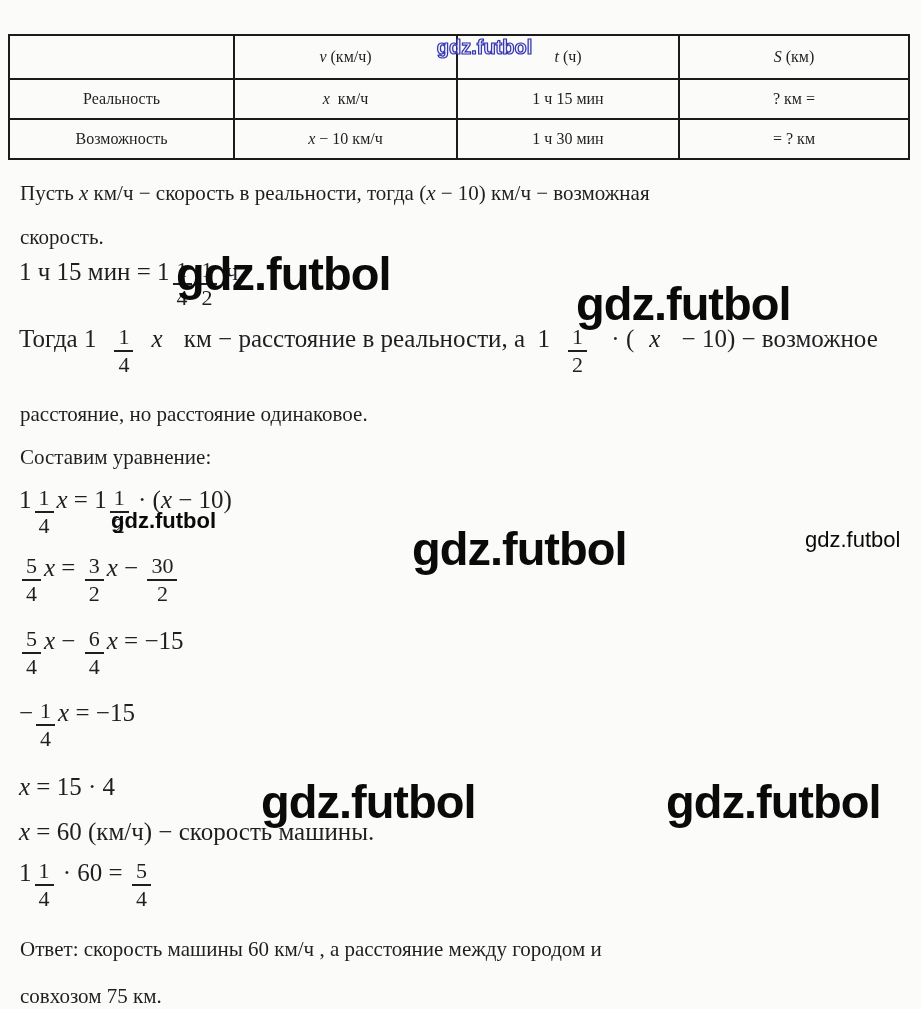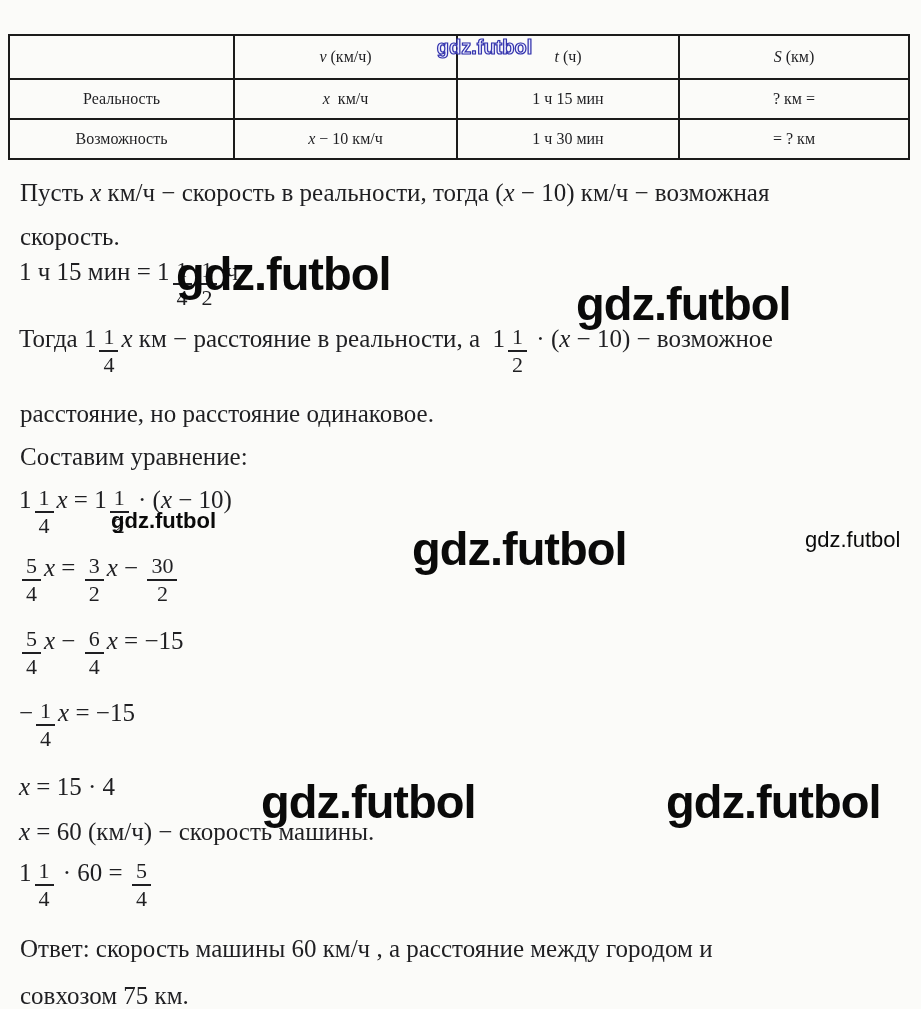--- a/index.html
+++ b/index.html
@@ -54,21 +54,21 @@
     padding:0;
     white-space:pre;
   }
   table.motion th{height:42px;}
   table.motion td{height:38px;margin-top:40px;}
   .mvar{font-style:italic;font-family:"Liberation Serif",serif;}
 
   
   .tline{
     margin-left:20px;
-    font-size:25px;
+    font-size:21px;
     height:38px;
     line-height:38px;
     white-space:pre;
   }
   .tline span{white-space:pre;}
 
   
   .eq{
     display:flex;
     align-items:flex-start;
@@ -84,21 +84,21 @@
     font-size:22px;
     line-height:24px;
   }
   .frac .num{padding:0 4px 1px;border-bottom:2px solid #1f1f22;}
   .frac .den{padding-top:1px;}
 
   
   .l-p1a{margin-top:14px;}
   .l-p1b{margin-top:6px;}
   .l-hours{margin-top:2px;height:58px;}
-  .l-then{margin-top:9px;height:58px;}
+  .l-then{margin-top:9px;height:58px;gap:15px;}
   .l-then2{margin-top:17px;height:28px;line-height:28px;}
   .l-setup{margin-top:15px;height:28px;line-height:28px;}
   .l-eq1{margin-top:15px;height:58px;}
   .l-eq2{margin-top:10px;height:60px;}
   .l-eq3{margin-top:13px;height:60px;}
   .l-eq4{margin-top:12px;height:54px;}
   .l-eq5{margin-top:20px;height:28px;line-height:28px;}
   .l-eq6{margin-top:17px;height:28px;line-height:28px;}
   .l-eq7{margin-top:13px;height:62px;}
   .l-ans1{margin-top:14px;height:28px;line-height:28px;}

